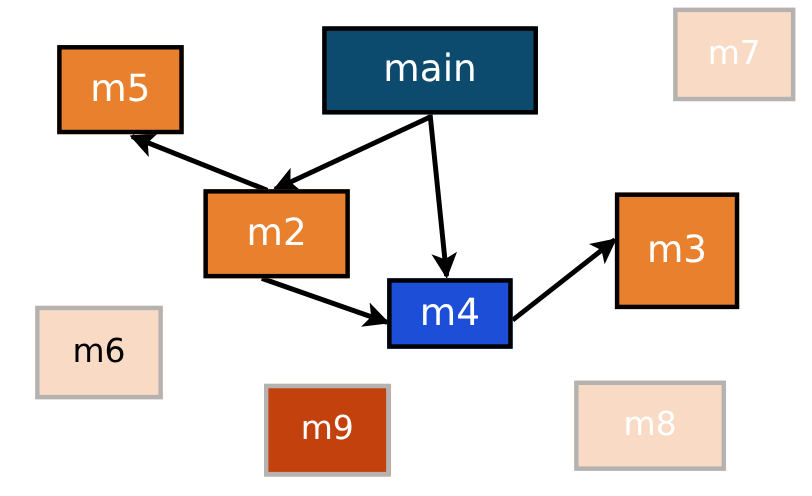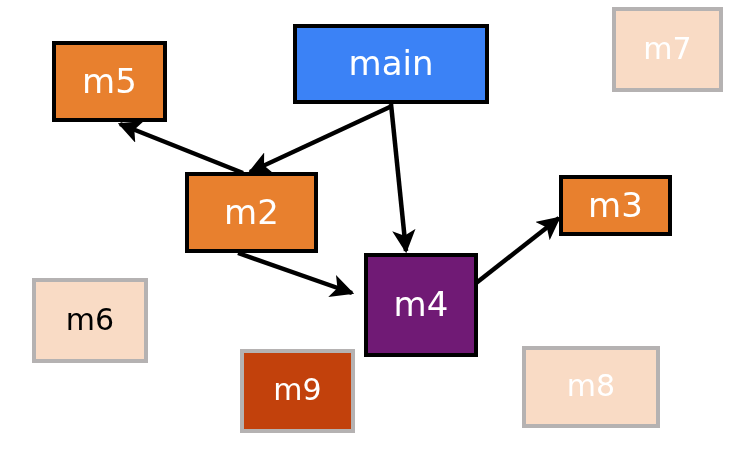--- a/index.html
+++ b/index.html
@@ -68,33 +68,33 @@
         <line x1="391" y1="104" x2="406" y2="251" stroke="#000000" stroke-width="4.5" marker-end="url(#arrowhead)"></line>
         <line x1="238" y1="253" x2="352" y2="293" stroke="#000000" stroke-width="4.5" marker-end="url(#arrowhead)"></line>
         <line x1="466" y1="291" x2="559" y2="218" stroke="#000000" stroke-width="4.5" marker-end="url(#arrowhead)"></line>
       </g>
   </svg>
 
   <div id="nodes-layer">
       <div class="node node-active" style="left: 52px; top: 41px; width: 115px; height: 81px; background: rgb(232, 128, 46); border-color: rgb(0, 0, 0); color: rgb(255, 255, 255);">
         <span class="node-label">m5</span>
       </div>
-      <div class="node node-active" style="left: 293px; top: 24px; width: 196px; height: 80px; background: #3b82f6; border-color: rgb(0, 0, 0); color: rgb(255, 255, 255);">
+      <div class="node node-active" style="left: 293px; top: 24px; width: 196px; height: 80px; background: #0c4a6e; border-color: rgb(0, 0, 0); color: rgb(255, 255, 255);">
         <span class="node-label">main</span>
       </div>
       <div class="node node-faded" style="left: 612px; top: 7px; width: 111px; height: 85px; background: rgb(249, 219, 197); border-color: rgb(181, 178, 178); color: rgb(255, 255, 255);">
         <span class="node-label">m7</span>
       </div>
       <div class="node node-active" style="left: 185px; top: 172px; width: 133px; height: 81px; background: rgb(232, 128, 46); border-color: rgb(0, 0, 0); color: rgb(255, 255, 255);">
         <span class="node-label">m2</span>
       </div>
-      <div class="node node-active" style="left: 559px; top: 175px; width: 113px; height: 61px; background: rgb(232, 128, 46); border-color: rgb(0, 0, 0); color: rgb(255, 255, 255);">
+      <div class="node node-active" style="left: 559px; top: 175px; width: 113px; height: 106px; background: rgb(232, 128, 46); border-color: rgb(0, 0, 0); color: rgb(255, 255, 255);">
         <span class="node-label">m3</span>
       </div>
-      <div class="node node-active" style="left: 364px; top: 253px; width: 114px; height: 104px; background: #701a75; border-color: rgb(0, 0, 0); color: rgb(255, 255, 255);">
+      <div class="node node-active" style="left: 352px; top: 253px; width: 114px; height: 64px; background: #1d4ed8; border-color: rgb(0, 0, 0); color: rgb(255, 255, 255);">
         <span class="node-label">m4</span>
       </div>
       <div class="node node-faded" style="left: 32px; top: 278px; width: 116px; height: 85px; background: rgb(249, 219, 197); border-color: rgb(181, 178, 178); color: #000000;">
         <span class="node-label">m6</span>
       </div>
       <div class="node node-faded" style="left: 240px; top: 349px; width: 115px; height: 84px; background: #c2410c; border-color: rgb(181, 178, 178); color: rgb(255, 255, 255);">
         <span class="node-label">m9</span>
       </div>
       <div class="node node-faded" style="left: 522px; top: 346px; width: 138px; height: 82px; background: rgb(249, 219, 197); border-color: rgb(181, 178, 178); color: rgb(255, 255, 255);">
         <span class="node-label">m8</span>

